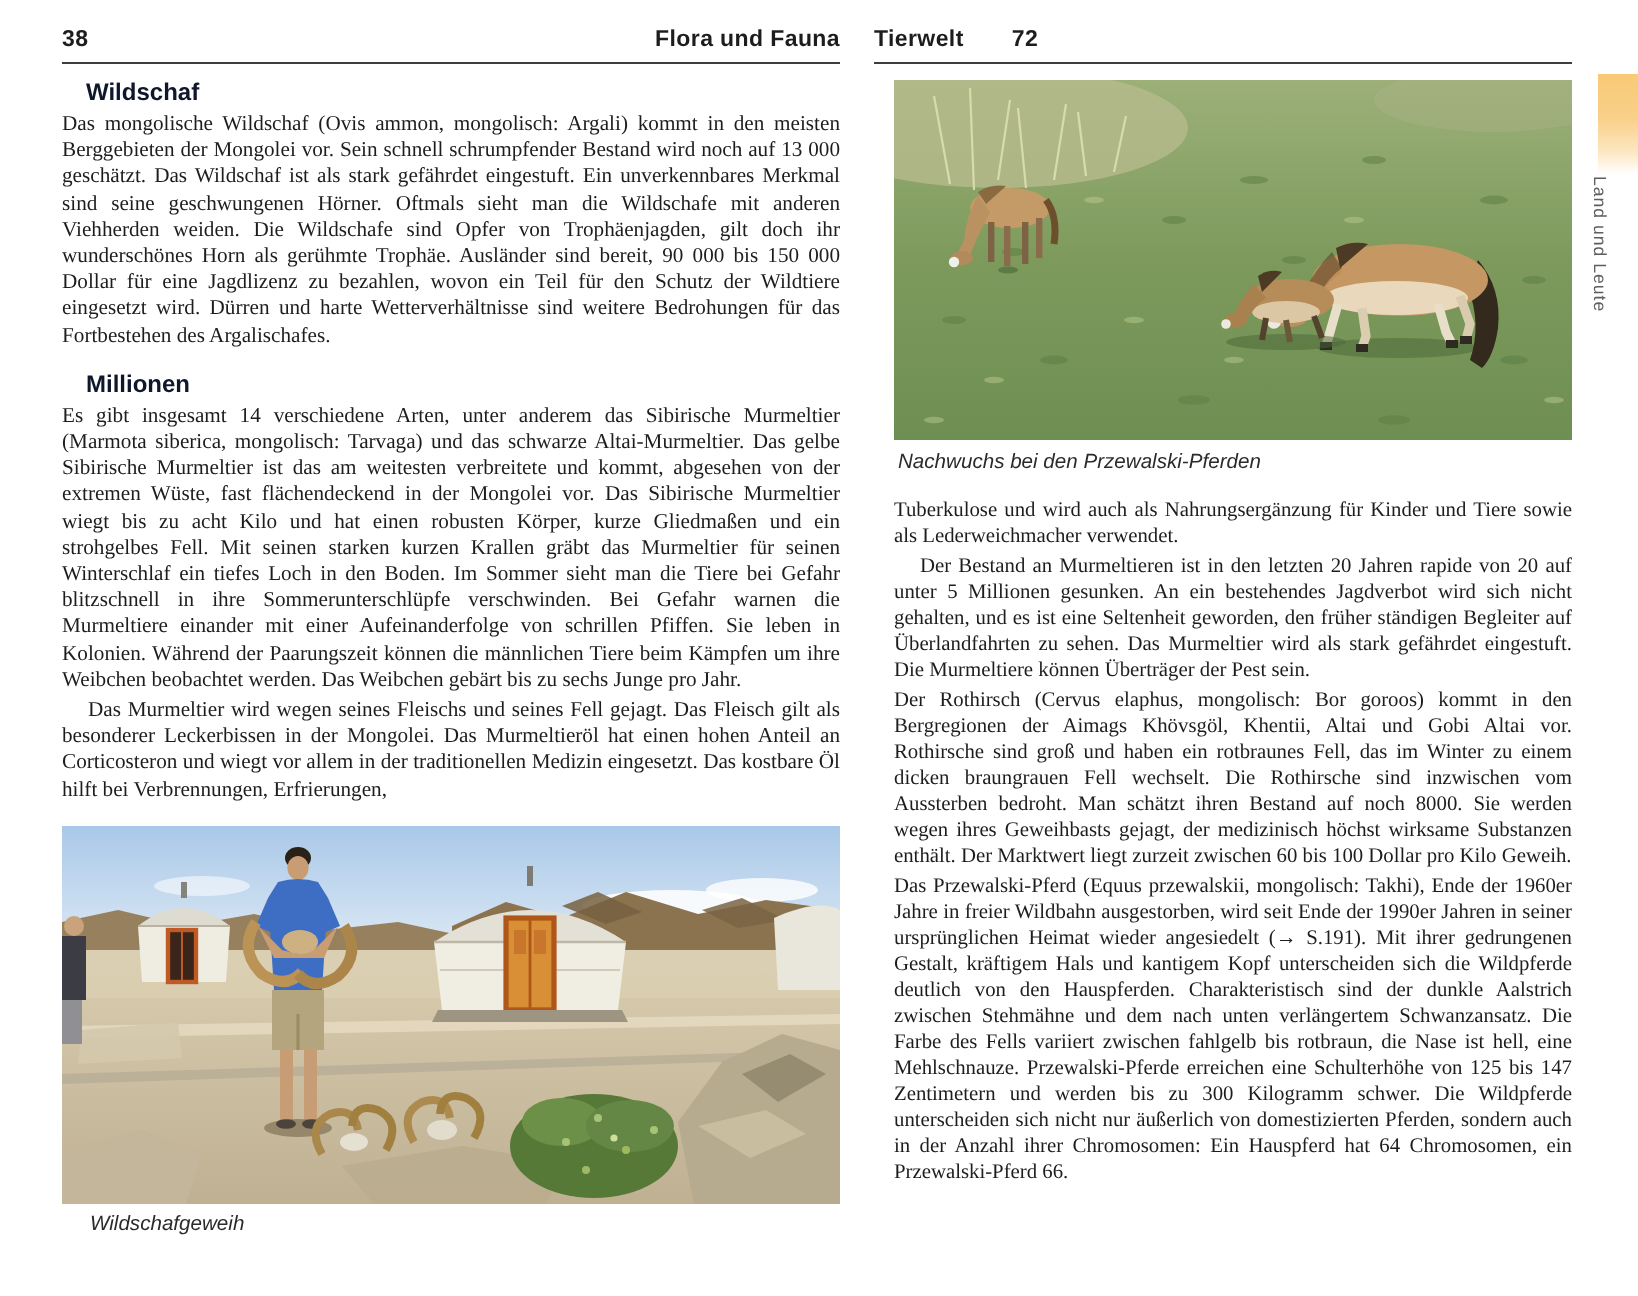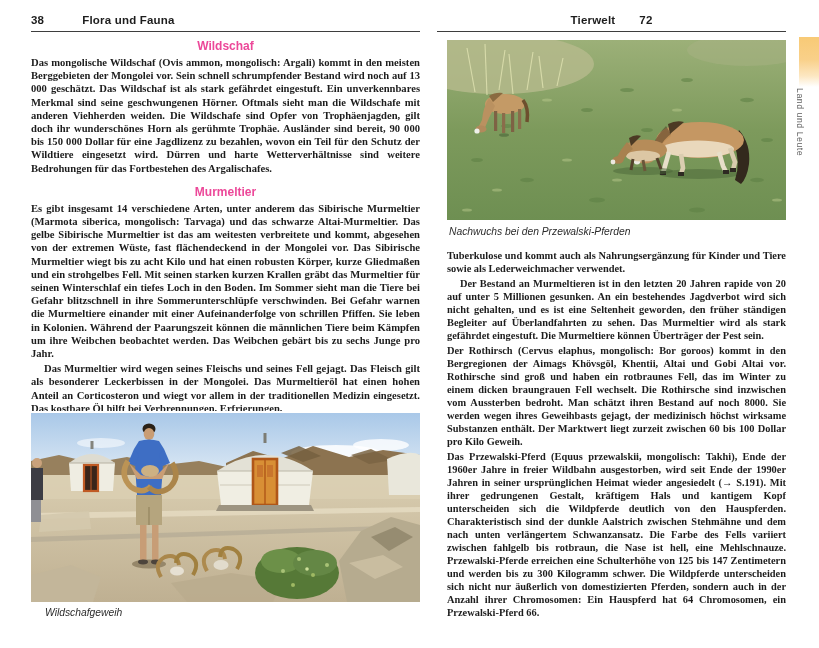--- a/index.html
+++ b/index.html
@@ -3,34 +3,34 @@
 <meta charset="utf-8">
 <style>
   html,body { margin:0; padding:0; background:#fff; }
   .canvas { position:relative; width:819px; height:648px; background:#ffffff; overflow:hidden;
             font-family:"Liberation Serif", serif; }
 
   
   .p-header { display:flex; gap:38px; align-items:baseline;
               font-family:"Liberation Sans", sans-serif; font-weight:bold;
               font-size:11.5px; color:#1d1d1d; letter-spacing:.2px;
-              padding-bottom:5px; border-bottom:1px solid #3e3e3e; }
+              padding-bottom:5px; border-bottom:1px solid #3e3e3e;justify-content:space-between; }
   .rp-header { position:absolute; left:437px; top:14px; width:349px;
-               justify-content:center; gap:24px; }
+               justify-content:flex-start; gap:24px; }
 
   
   .lp-text { position:absolute; left:31px; top:14px; width:389px; height:397px; overflow:hidden; }
   .rp-text { position:absolute; left:447px; top:247px; width:339px; height:392px; overflow:hidden; }
 
   h3.sec { font-family:"Liberation Sans", sans-serif; font-weight:bold;
-           font-size:12px; line-height:14px; color:#ec4899; margin:10px 12px 3px;text-align:center; }
+           font-size:12px; line-height:14px; color:#0f172a; margin:10px 12px 3px; }
   h3.sec.first { margin-top:7px; }
   .lp-text p { font-size:10.6px; line-height:13.2px; }
   .rp-text p { font-size:10.4px; line-height:13px; }
-  p.body { text-align:justify; margin:2px 0 0; color:#1d1d1d; hyphens:auto;font-weight:bold; }
+  p.body { text-align:justify; margin:2px 0 0; color:#1d1d1d; hyphens:auto; }
   p.indent { text-indent:13px; }
 
   
   .lp-photo { position:absolute; left:31px; top:413px; width:389px; height:189px; margin:0; }
   .rp-photo { position:absolute; left:447px; top:40px; width:339px; height:180px; margin:0; }
   .lp-photo svg, .rp-photo svg { display:block; }
   .caption { position:absolute; font-style:italic; font-size:10.3px; color:#2b2b2b;
              font-family:Liberation Sans, sans-serif; }
   .lp-caption { left:45px; top:607px; }
   .rp-caption { left:449px; top:226px; }
@@ -49,21 +49,21 @@
 
   <section class="lp-text">
     <div class="p-header">
       <span>38</span>
       <span>Flora und Fauna</span>
     </div>
 
     <h3 class="sec first">Wildschaf</h3>
     <p class="body">Das mongolische Wildschaf (Ovis ammon, mongolisch: Argali) kommt in den meisten Berggebieten der Mongolei vor. Sein schnell schrumpfender Bestand wird noch auf 13 000 geschätzt. Das Wildschaf ist als stark gefährdet eingestuft. Ein unverkennbares Merkmal sind seine geschwungenen Hörner. Oftmals sieht man die Wildschafe mit anderen Viehherden weiden. Die Wildschafe sind Opfer von Trophäenjagden, gilt doch ihr wunderschönes Horn als gerühmte Trophäe. Ausländer sind bereit, 90 000 bis 150 000 Dollar für eine Jagdlizenz zu bezahlen, wovon ein Teil für den Schutz der Wildtiere eingesetzt wird. Dürren und harte Wetterverhältnisse sind weitere Bedrohungen für das Fortbestehen des Argalischafes.</p>
 
-    <h3 class="sec">Murmeltier</h3>
+    <h3 class="sec">Millionen</h3>
     <p class="body">Es gibt insgesamt 14 verschiedene Arten, unter anderem das Sibirische Murmeltier (Marmota siberica, mongolisch: Tarvaga) und das schwarze Altai-Murmeltier. Das gelbe Sibirische Murmeltier ist das am weitesten verbreitete und kommt, abgesehen von der extremen Wüste, fast flächendeckend in der Mongolei vor. Das Sibirische Murmeltier wiegt bis zu acht Kilo und hat einen robusten Körper, kurze Gliedmaßen und ein strohgelbes Fell. Mit seinen starken kurzen Krallen gräbt das Murmeltier für seinen Winterschlaf ein tiefes Loch in den Boden. Im Sommer sieht man die Tiere bei Gefahr blitzschnell in ihre Sommerunterschlüpfe verschwinden. Bei Gefahr warnen die Murmeltiere einander mit einer Aufeinanderfolge von schrillen Pfiffen. Sie leben in Kolonien. Während der Paarungszeit können die männlichen Tiere beim Kämpfen um ihre Weibchen beobachtet werden. Das Weibchen gebärt bis zu sechs Junge pro Jahr.</p>
     <p class="body indent">Das Murmeltier wird wegen seines Fleischs und seines Fell gejagt. Das Fleisch gilt als besonderer Leckerbissen in der Mongolei. Das Murmeltieröl hat einen hohen Anteil an Corticosteron und wiegt vor allem in der traditionellen Medizin eingesetzt. Das kostbare Öl hilft bei Verbrennungen, Erfrierungen,</p>
   </section>
 
   <figure class="lp-photo">
     <svg viewBox="0 0 389 189" width="389" height="189" preserveAspectRatio="none">
       <defs>
         <linearGradient id="sky" x1="0" y1="0" x2="0" y2="1">
           <stop offset="0" stop-color="#a9c8e8"></stop>
             <stop offset="1" stop-color="#e3edf6"></stop>
@@ -267,21 +267,21 @@
         <path d="M182,98 Q188,94 194,96 L184,106 Z" fill="#4c3a24"></path>
         <path d="M186,119 L184,130" stroke="#54422c" stroke-width="3" fill="none"></path>
         <path d="M196,120 L198,131" stroke="#6b573a" stroke-width="3" fill="none"></path>
         <path d="M210,118 L214,129" stroke="#54422c" stroke-width="3" fill="none"></path>
       </g>
     </svg>
   </figure>
   <figcaption class="caption rp-caption">Nachwuchs bei den Przewalski-Pferden</figcaption>
 
   <section class="rp-text">
-    <p class="body">Tuberkulose und kommt auch als Nahrungsergänzung für Kinder und Tiere sowie als Lederweichmacher verwendet.</p>
+    <p class="body">Tuberkulose und wird auch als Nahrungsergänzung für Kinder und Tiere sowie als Lederweichmacher verwendet.</p>
     <p class="body indent">Der Bestand an Murmeltieren ist in den letzten 20 Jahren rapide von 20 auf unter 5 Millionen gesunken. An ein bestehendes Jagdverbot wird sich nicht gehalten, und es ist eine Seltenheit geworden, den früher ständigen Begleiter auf Überlandfahrten zu sehen. Das Murmeltier wird als stark gefährdet eingestuft. Die Murmeltiere können Überträger der Pest sein.</p>
 
     <p class="body">Der Rothirsch (Cervus elaphus, mongolisch: Bor goroos) kommt in den Bergregionen der Aimags Khövsgöl, Khentii, Altai und Gobi Altai vor. Rothirsche sind groß und haben ein rotbraunes Fell, das im Winter zu einem dicken braungrauen Fell wechselt. Die Rothirsche sind inzwischen vom Aussterben bedroht. Man schätzt ihren Bestand auf noch 8000. Sie werden wegen ihres Geweihbasts gejagt, der medizinisch höchst wirksame Substanzen enthält. Der Marktwert liegt zurzeit zwischen 60 bis 100 Dollar pro Kilo Geweih.</p>
 
     <p class="body">Das Przewalski-Pferd (Equus przewalskii, mongolisch: Takhi), Ende der 1960er Jahre in freier Wildbahn ausgestorben, wird seit Ende der 1990er Jahren in seiner ursprünglichen Heimat wieder angesiedelt (→ S.191). Mit ihrer gedrungenen Gestalt, kräftigem Hals und kantigem Kopf unterscheiden sich die Wildpferde deutlich von den Hauspferden. Charakteristisch sind der dunkle Aalstrich zwischen Stehmähne und dem nach unten verlängertem Schwanzansatz. Die Farbe des Fells variiert zwischen fahlgelb bis rotbraun, die Nase ist hell, eine Mehlschnauze. Przewalski-Pferde erreichen eine Schulterhöhe von 125 bis 147 Zentimetern und werden bis zu 300 Kilogramm schwer. Die Wildpferde unterscheiden sich nicht nur äußerlich von domestizierten Pferden, sondern auch in der Anzahl ihrer Chromosomen: Ein Hauspferd hat 64 Chromosomen, ein Przewalski-Pferd 66.</p>
   </section>
 
   <div class="side-tab"></div>
   <div class="side-label">Land und Leute</div>
 

